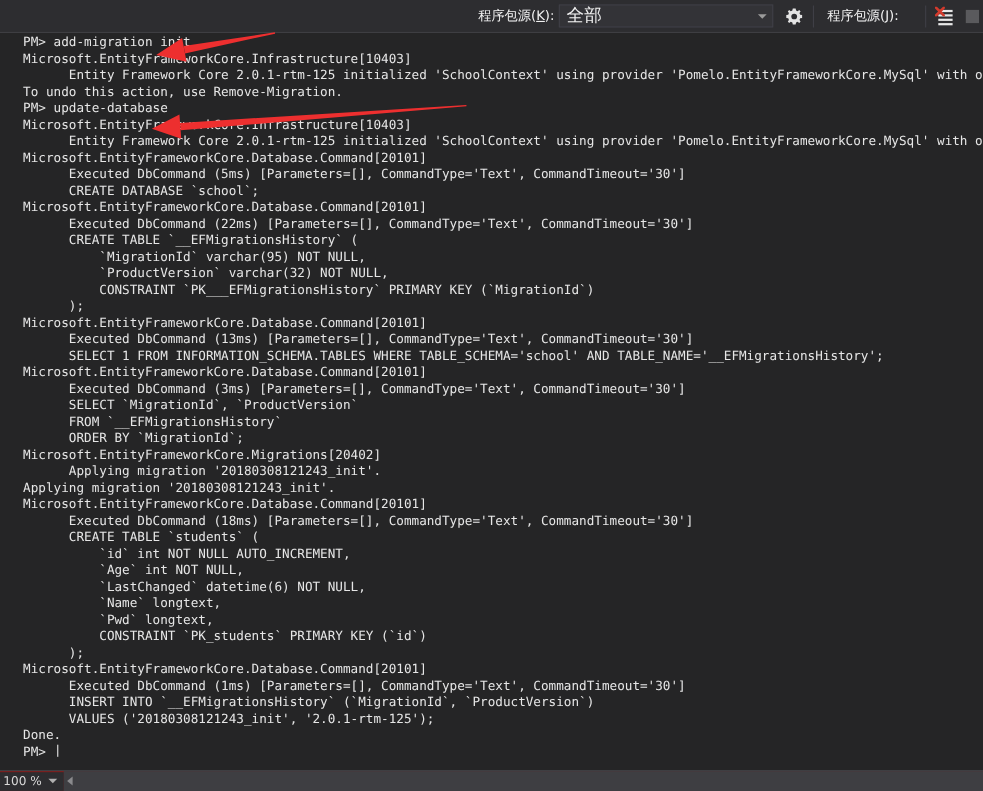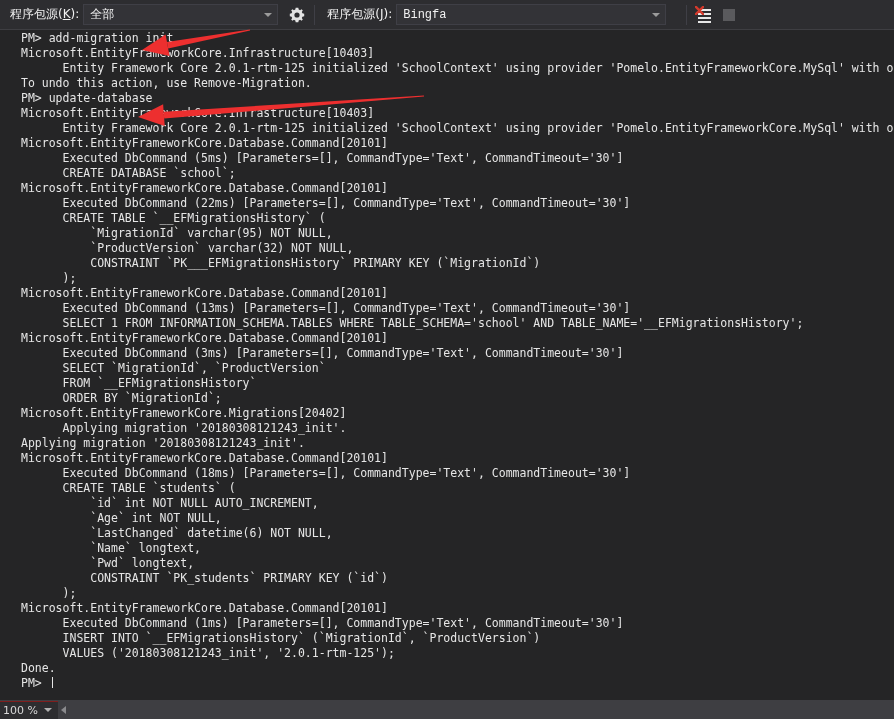--- a/index.html
+++ b/index.html
@@ -58,20 +58,21 @@
 
   
   .toolbar {
     height: 30px;
     background: #2d2d30;
     display: flex;
     align-items: center;
     box-sizing: border-box;
     padding: 0 4px;
     border-bottom: 1px solid #3e3e42;
+    justify-content: flex-end;
   }
   .tb-label {
     color: #f1f1f1;
     font-size: 12px;
     font-family: "DejaVu Sans", sans-serif;
     white-space: nowrap;
     padding: 0 4px 0 6px;
   }
   .tb-label u { text-decoration: underline; }
 
@@ -79,22 +80,22 @@
     position: relative;
     height: 21px;
     background: #333337;
     border: 1px solid #3f3f46;
     display: flex;
     align-items: center;
     box-sizing: border-box;
   }
   .combo-value {
     color: #f1f1f1;
-    font-size: 12px;
-    font-family: Liberation Mono, monospace;
+    font-size: 16px;
+    font-family: Liberation Sans, sans-serif;
     padding-left: 6px;
     white-space: nowrap;
     overflow: hidden;
   }
   .combo-arrow {
     position: absolute;
     right: 5px;
     top: 50%;
     margin-top: -2px;
     width: 0; height: 0;
@@ -242,24 +243,20 @@
       <svg class="gear" width="16" height="16" viewBox="0 0 16 16">
         <path d="M8 0.8 L9.3 0.8 L9.7 2.6 L11.1 3.2 L12.6 2.2 L13.8 3.4 L12.8 4.9 L13.4 6.3 L15.2 6.7 L15.2 9.3 L13.4 9.7 L12.8 11.1 L13.8 12.6 L12.6 13.8 L11.1 12.8 L9.7 13.4 L9.3 15.2 L6.7 15.2 L6.3 13.4 L4.9 12.8 L3.4 13.8 L2.2 12.6 L3.2 11.1 L2.6 9.7 L0.8 9.3 L0.8 6.7 L2.6 6.3 L3.2 4.9 L2.2 3.4 L3.4 2.2 L4.9 3.2 L6.3 2.6 L6.7 0.8 Z" fill="#e3e3e3"></path>
         <circle cx="8" cy="8" r="2.6" fill="#2d2d30"></circle>
       </svg>
     </div>
 
     <div class="tb-sep"></div>
 
     <span class="tb-label"><span>程序包源(</span><u>J</u><span>):</span></span>
 
-    <div class="combo combo-project">
-      <span class="combo-value">Bingfa</span>
-      <span class="combo-arrow"></span>
-    </div>
 
     <div class="tb-sep" style="margin-left:20px;"></div>
 
     <div class="icon-btn">
       <span class="clear-icon">
         <span class="ln"></span>
           <span class="ln"></span>
           <span class="ln"></span>
           <span class="ln"></span>
         <svg class="clear-x" viewBox="0 0 10 10">

